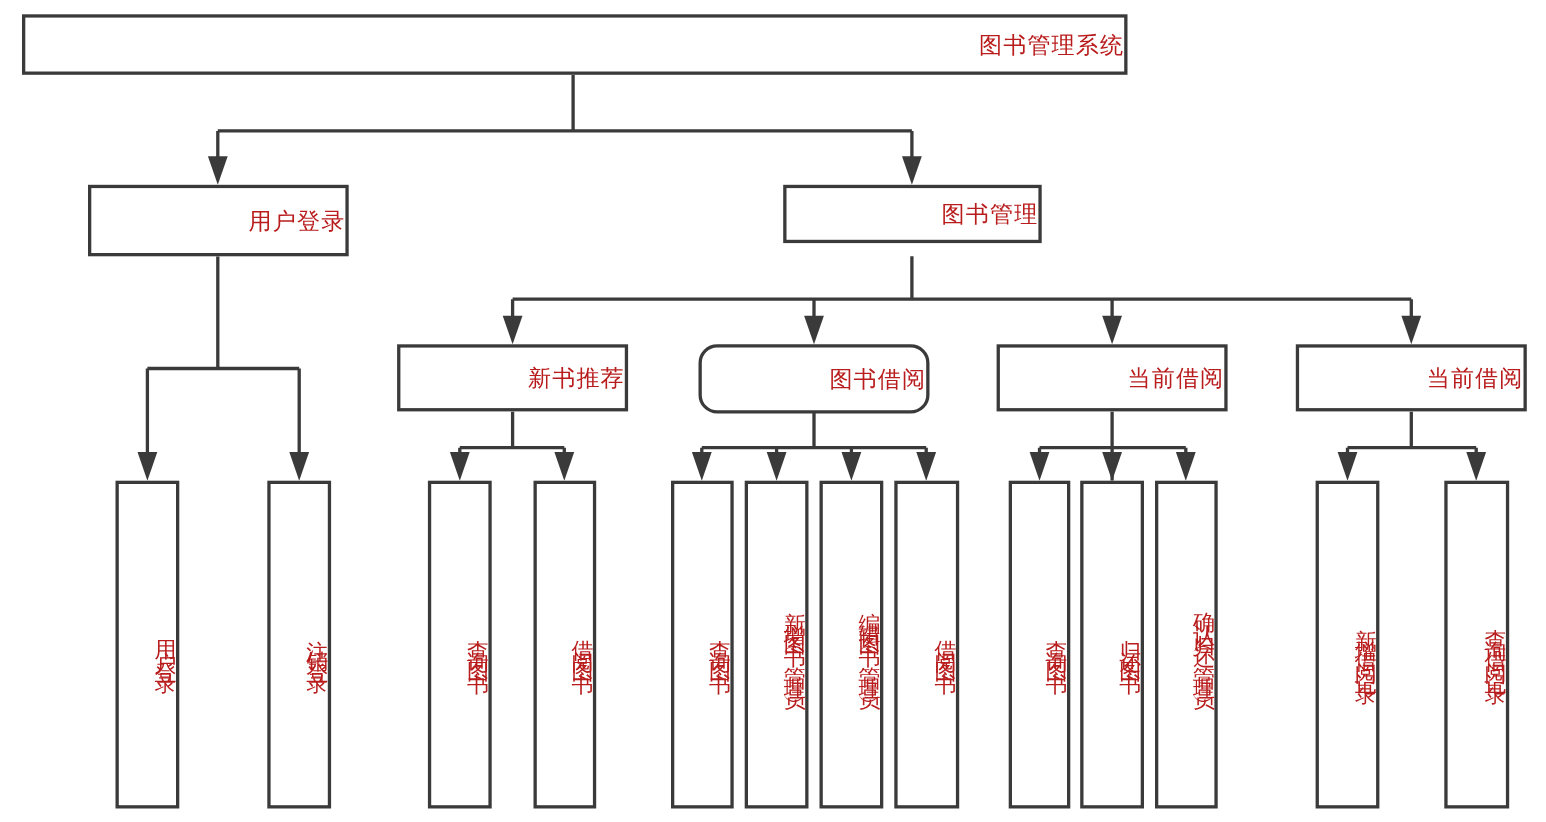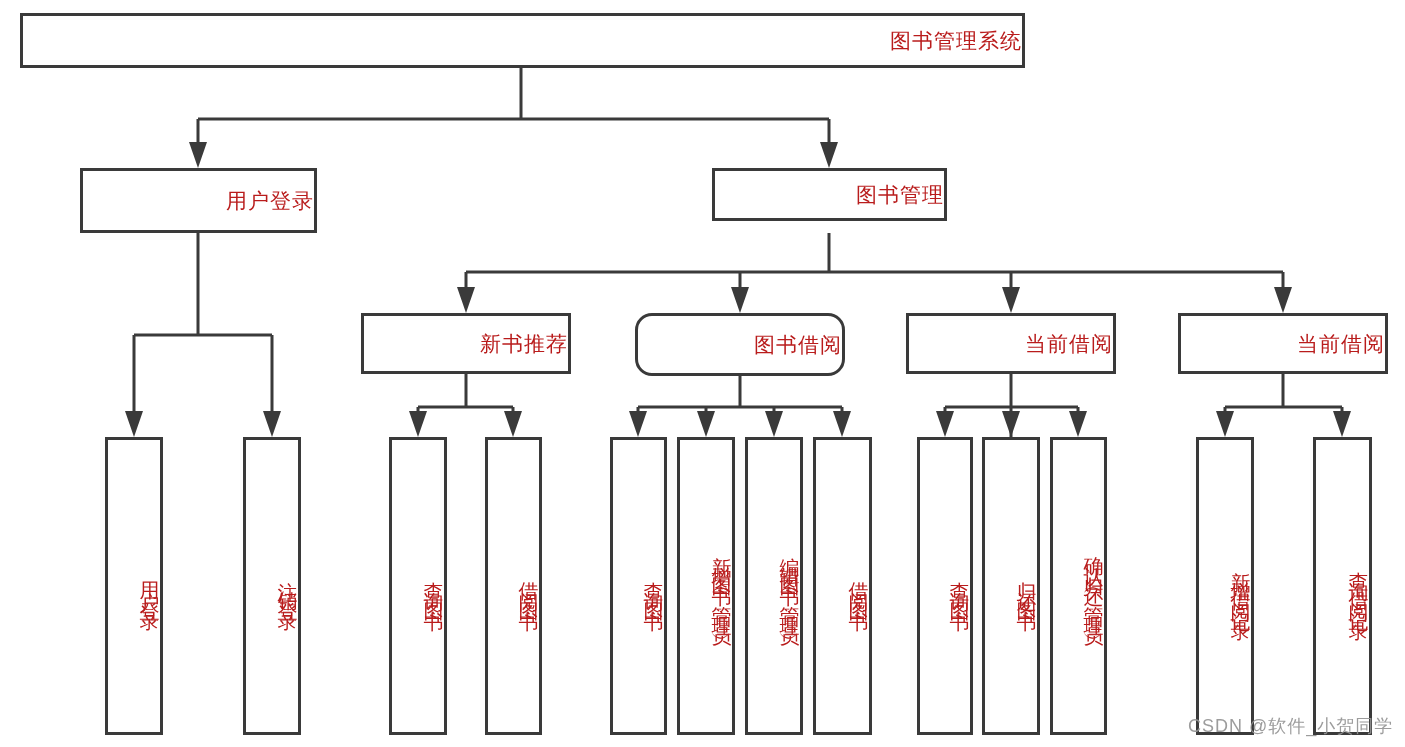--- a/index.html
+++ b/index.html
@@ -156,15 +156,14 @@
     <span class="vtext">确认归还（管理员）</span>
   </div>
 
   <div class="node vbox" style="left:1196px;top:437px;width:58px;height:298px;">
     <span class="vtext">新增借阅记录</span>
   </div>
   <div class="node vbox" style="left:1313px;top:437px;width:59px;height:298px;">
     <span class="vtext">查询借阅记录</span>
   </div>
 
-  <div class="watermark">CSDN @软件_小贺同学</div>
 
 </div>
 
 </body></html>

